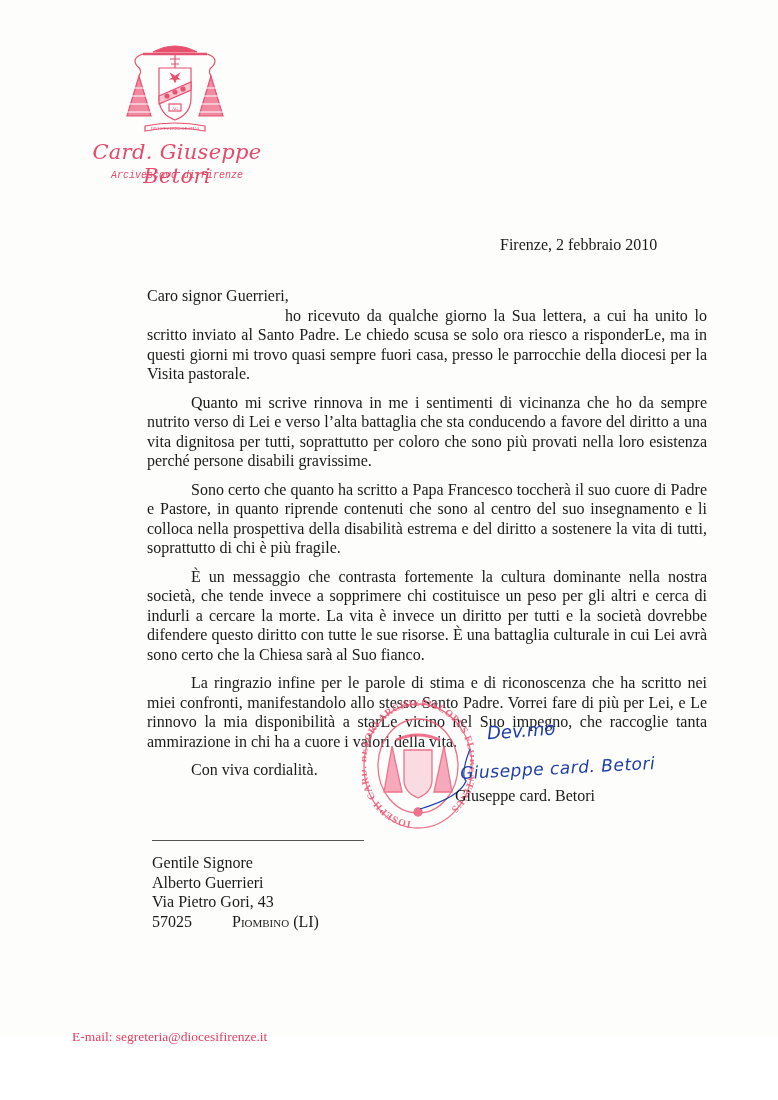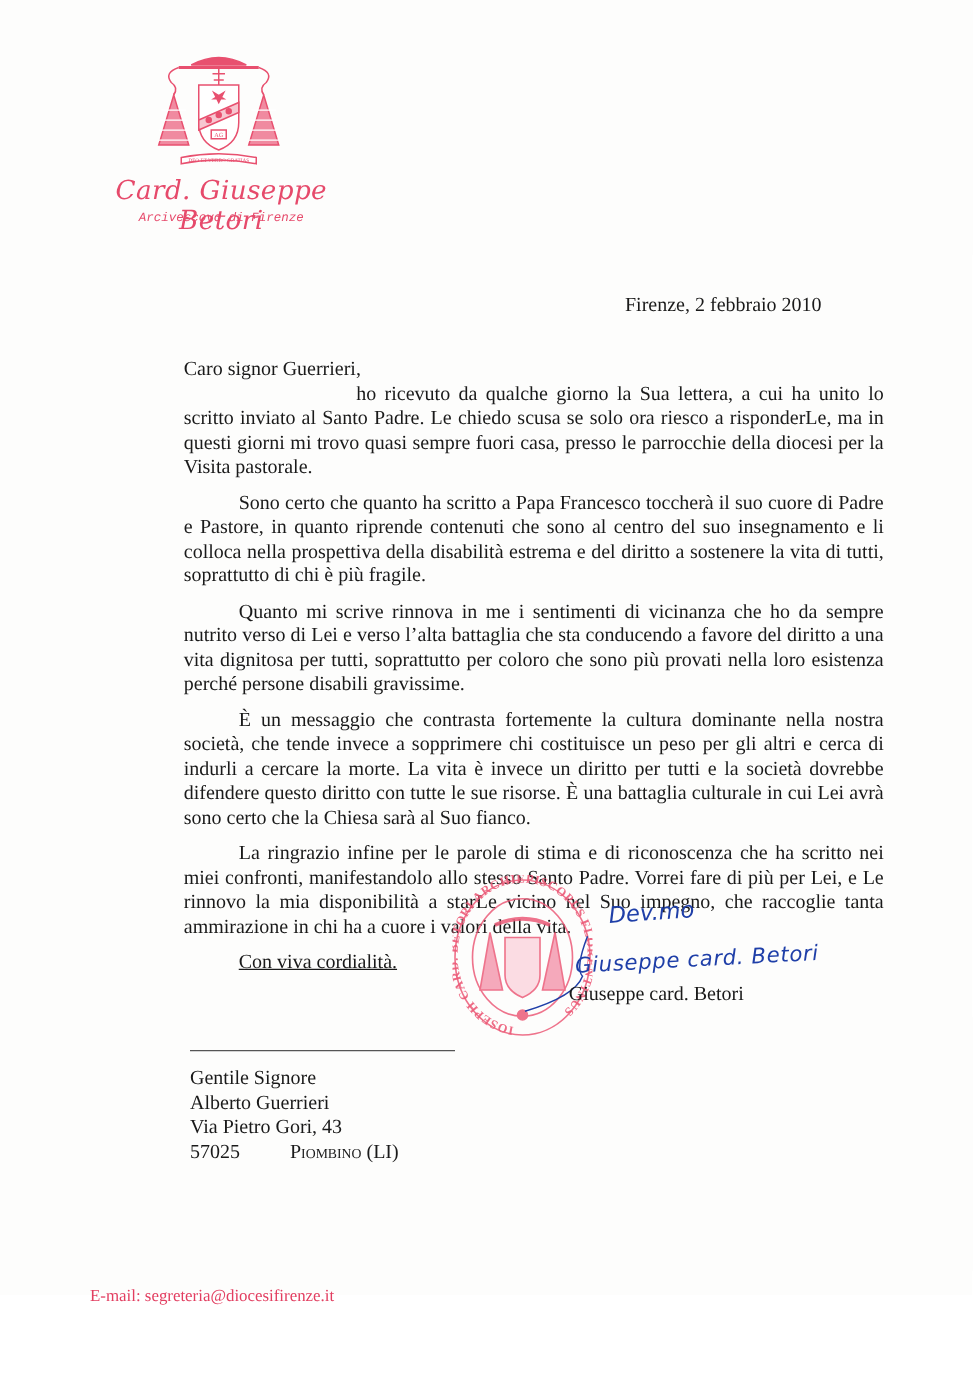--- a/index.html
+++ b/index.html
@@ -14,21 +14,21 @@
                  letter-spacing: 0.3px; }
     .title-line { position: absolute; left: 72px; top: 170px; width: 210px; text-align: center;
                   font-family: Liberation Mono, monospace; font-style: italic; font-size: 10px; color: #e64a6b; }
 
     .date { position: absolute; left: 500px; top: 236px; font-size: 16px; }
 
     .body-text { position: absolute; left: 147px; top: 286px; width: 560px; font-size: 16px; line-height: 19.5px; }
     .salutation { margin: 0 0 0 0; }
     .para { margin: 0 0 9px 0; text-align: justify; text-indent: 44px; }
     .para.first { text-indent: 138px; }
-    .closing { margin: 0; text-indent: 44px; text-decoration: underline; }
+    .closing { margin: 0; text-indent: 44px; }
 
     
     .seal { position: absolute; left: 362px; top: 700px; width: 112px; height: 132px; }
     .handwritten-1 { position: absolute; left: 487px; top: 720px; font-family: "DejaVu Sans", sans-serif; font-style: italic;
                      color: #1f3fa8; font-size: 18px; transform: rotate(-4deg); }
     .handwritten-2 { position: absolute; left: 460px; top: 758px; font-family: "DejaVu Sans", sans-serif; font-style: italic;
                      color: #1f3fa8; font-size: 17px; transform: rotate(-3deg); letter-spacing: 0.5px; }
     .signer { position: absolute; left: 455px; top: 787px; font-size: 16px; }
     .sig-stroke { position: absolute; left: 400px; top: 745px; width: 110px; height: 70px; pointer-events: none; }
 
@@ -79,22 +79,22 @@
   </svg>
 
   <div class="name-line">Card. Giuseppe Betori</div>
   <div class="title-line">Arcivescovo di Firenze</div>
 
   <div class="date">Firenze, 2 febbraio 2010</div>
 
   <div class="body-text">
     <p class="salutation">Caro signor Guerrieri,</p>
     <p class="para first">ho ricevuto da qualche giorno la Sua lettera, a cui ha unito lo scritto inviato al Santo Padre. Le chiedo scusa se solo ora riesco a risponderLe, ma in questi giorni mi trovo quasi sempre fuori casa, presso le parrocchie della diocesi per la Visita pastorale.</p>
+    <p class="para">Quanto mi scrive rinnova in me i sentimenti di vicinanza che ho da sempre nutrito verso di Lei e verso l’alta battaglia che sta conducendo a favore del diritto a una vita dignitosa per tutti, soprattutto per coloro che sono più provati nella loro esistenza perché persone disabili gravissime.</p>
     <p class="para">Sono certo che quanto ha scritto a Papa Francesco toccherà il suo cuore di Padre e Pastore, in quanto riprende contenuti che sono al centro del suo insegnamento e li colloca nella prospettiva della disabilità estrema e del diritto a sostenere la vita di tutti, soprattutto di chi è più fragile.</p>
-    <p class="para">Quanto mi scrive rinnova in me i sentimenti di vicinanza che ho da sempre nutrito verso di Lei e verso l’alta battaglia che sta conducendo a favore del diritto a una vita dignitosa per tutti, soprattutto per coloro che sono più provati nella loro esistenza perché persone disabili gravissime.</p>
     <p class="para">È un messaggio che contrasta fortemente la cultura dominante nella nostra società, che tende invece a sopprimere chi costituisce un peso per gli altri e cerca di indurli a cercare la morte. La vita è invece un diritto per tutti e la società dovrebbe difendere questo diritto con tutte le sue risorse. È una battaglia culturale in cui Lei avrà sono certo che la Chiesa sarà al Suo fianco.</p>
     <p class="para">La ringrazio infine per le parole di stima e di riconoscenza che ha scritto nei miei confronti, manifestandolo allo stesso Santo Padre. Vorrei fare di più per Lei, e Le rinnovo la mia disponibilità a starLe vicino nel Suo impegno, che raccoglie tanta ammirazione in chi ha a cuore i valori della vita.</p>
     <p class="closing">Con viva cordialità.</p>
   </div>
 
   <svg class="seal" viewBox="0 0 112 132">
     <defs>
       <path id="sealArc" d="M56 122 A52 58 0 1 1 56.1 122"></path>
     </defs>
     <g fill="none" stroke="#ec5b78" stroke-width="1.3" opacity="0.85">

